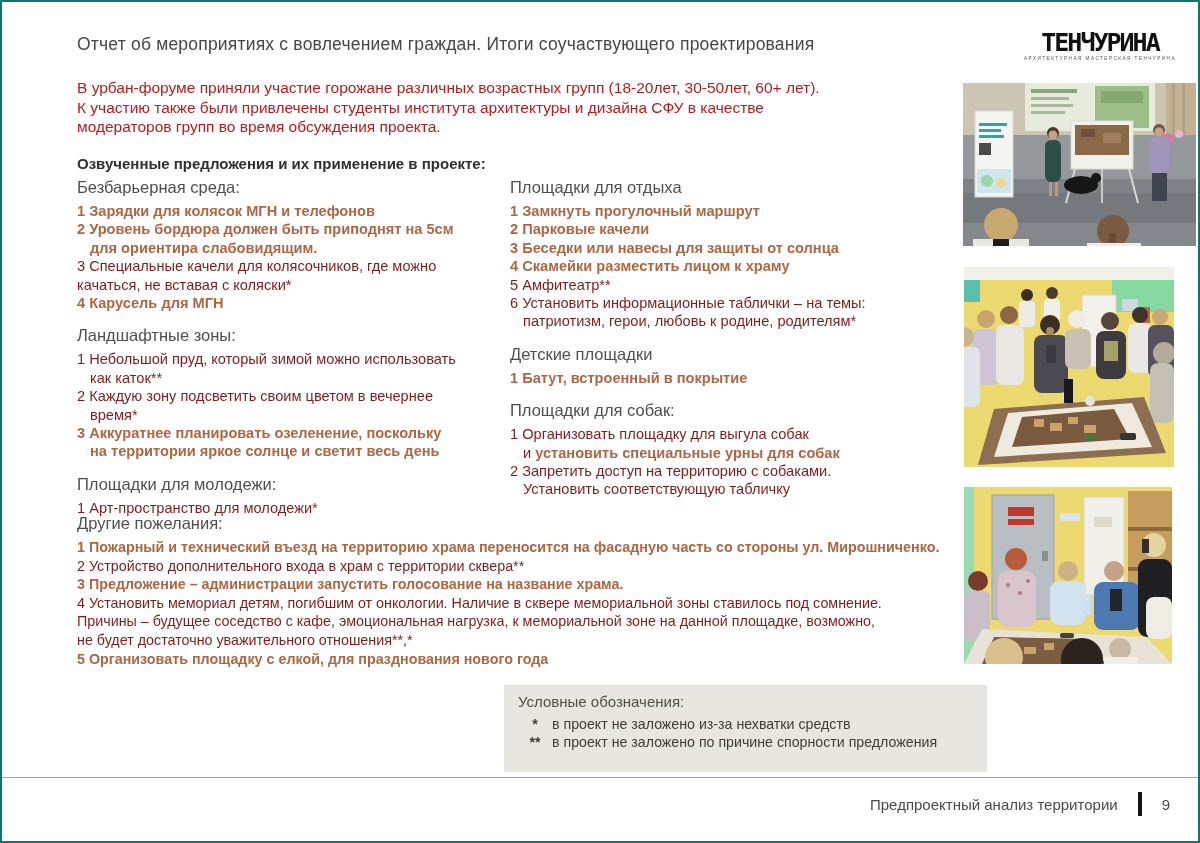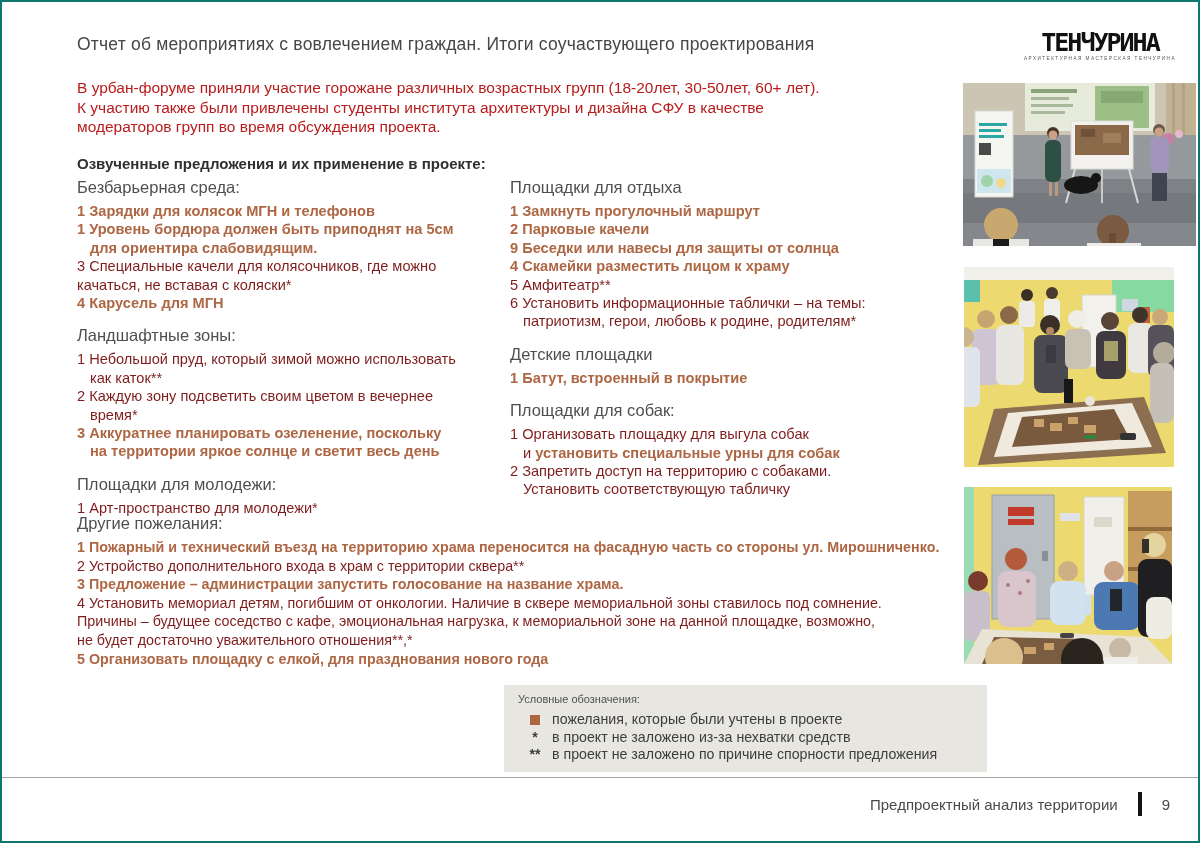--- a/index.html
+++ b/index.html
@@ -20,21 +20,21 @@
   .sec-heading{font-size:16.5px;color:#4f4f4f;margin:14px 0 5px;}
   .col .sec-heading:first-child{margin-top:0;}
   .item{font-size:14.6px;line-height:18.4px;white-space:pre-line;padding-left:13px;text-indent:-13px;}
   .item.no-hang{padding-left:0;text-indent:0;}
   .accent{color:#ad6744;font-weight:bold;}
   .plain{color:#7f1d1d;}
   .other{position:absolute;left:75px;top:512px;width:1085px;}
   .other .sec-heading{margin-top:0;}
   .other .item{font-size:14.3px;line-height:18.6px;}
   .legend{position:absolute;left:502px;top:683px;width:483px;height:87px;background:#e7e6e0;box-sizing:border-box;padding:8px 14px 0 14px;}
-  .legend-title{font-size:11px;color:#4f4f4f;margin-bottom:6px;}
+  .legend-title{font-size:15px;color:#4f4f4f;margin-bottom:6px;}
   .legend-row{display:flex;align-items:baseline;font-size:14.2px;line-height:17.5px;color:#3d3d3d;}
   .legend-marker{width:34px;flex:0 0 34px;text-align:center;color:#3d3d3d;font-weight:bold;}
   .legend-sq{display:inline-block;width:10px;height:10px;background:#ad6744;transform:translateY(1px);}
   .photo{position:absolute;overflow:hidden;}
   .footer-line{position:absolute;left:0;top:775px;width:1200px;height:1px;background:#a5a5a5;}
   .footer{position:absolute;right:28px;top:790px;display:flex;align-items:center;font-size:15px;color:#4a4a4a;}
   .footer-bar{display:inline-block;width:4px;height:24px;background:#141414;margin:0 20px;}
   svg{display:block;}
 </style>
 </head>
@@ -51,40 +51,40 @@
 
   <div class="intro">В урбан-форуме приняли участие горожане различных возрастных групп (18-20лет, 30-50лет, 60+ лет).
 К участию также были привлечены студенты института архитектуры и дизайна СФУ в качестве
 модераторов групп во время обсуждения проекта.</div>
 
   <div class="proposals-heading">Озвученные предложения и их применение в проекте:</div>
 
   <div class="col col-left" id="col-left">
       <div class="sec-heading">Безбарьерная среда:</div>
       <div class="item"><span class="accent">1 Зарядки для колясок МГН и  телефонов</span></div>
-      <div class="item"><span class="accent">1 Уровень бордюра должен быть приподнят на 5см
+      <div class="item"><span class="accent">2 Уровень бордюра должен быть приподнят на 5см
 для ориентира слабовидящим.</span></div>
       <div class="item no-hang"><span class="plain">3 Специальные качели для колясочников, где можно
 качаться, не вставая с коляски*</span></div>
       <div class="item"><span class="accent">4 Карусель для МГН</span></div>
       <div class="sec-heading">Ландшафтные зоны:</div>
       <div class="item"><span class="plain">1 Небольшой пруд, который зимой можно использовать
 как каток**</span></div>
       <div class="item"><span class="plain">2 Каждую зону подсветить своим цветом в вечернее
 время*</span></div>
       <div class="item"><span class="accent">3 Аккуратнее планировать озеленение, поскольку
 на территории яркое солнце и светит весь день</span></div>
       <div class="sec-heading">Площадки для молодежи:</div>
       <div class="item"><span class="plain">1 Арт-пространство для молодежи*</span></div>
     </div>
   <div class="col col-right" id="col-right">
       <div class="sec-heading">Площадки для отдыха</div>
       <div class="item"><span class="accent">1 Замкнуть прогулочный маршрут</span></div>
       <div class="item"><span class="accent">2 Парковые качели</span></div>
-      <div class="item"><span class="accent">9 Беседки или навесы для защиты от солнца</span></div>
+      <div class="item"><span class="accent">3 Беседки или навесы для защиты от солнца</span></div>
       <div class="item"><span class="accent">4 Скамейки разместить лицом к храму</span></div>
       <div class="item"><span class="plain">5 Амфитеатр**</span></div>
       <div class="item"><span class="plain">6 Установить информационные таблички – на темы:
 патриотизм, герои, любовь к родине, родителям*</span></div>
       <div class="sec-heading">Детские площадки</div>
       <div class="item"><span class="accent">1 Батут, встроенный в покрытие</span></div>
       <div class="sec-heading">Площадки для собак:</div>
       <div class="item"><span class="plain">1 Организовать площадку для выгула собак
 и </span><span class="accent">установить специальные урны для собак</span></div>
       <div class="item"><span class="plain">2 Запретить доступ на территорию с собаками.
@@ -100,24 +100,20 @@
         <div class="item no-hang"><span class="plain">4 Установить мемориал детям, погибшим от онкологии. Наличие в сквере мемориальной зоны ставилось под сомнение.
 Причины – будущее соседство с кафе, эмоциональная нагрузка, к мемориальной зоне на данной площадке, возможно,
 не будет достаточно уважительного отношения**,*</span></div>
         <div class="item"><span class="accent">5 Организовать площадку с елкой, для празднования нового года</span></div>
       </div>
   </div>
 
   <div class="legend">
     <div class="legend-title">Условные обозначения:</div>
     <div id="legend-items">
-        <div class="legend-row">
-          <span class="legend-marker"><span class="legend-sq"></span></span>
-          <span>пожелания, которые были учтены в проекте</span>
-        </div>
         <div class="legend-row">
           <span class="legend-marker">*</span>
           <span>в проект не заложено из-за нехватки средств</span>
         </div>
         <div class="legend-row">
           <span class="legend-marker">**</span>
           <span>в проект не заложено по причине спорности предложения</span>
         </div>
       </div>
   </div>

